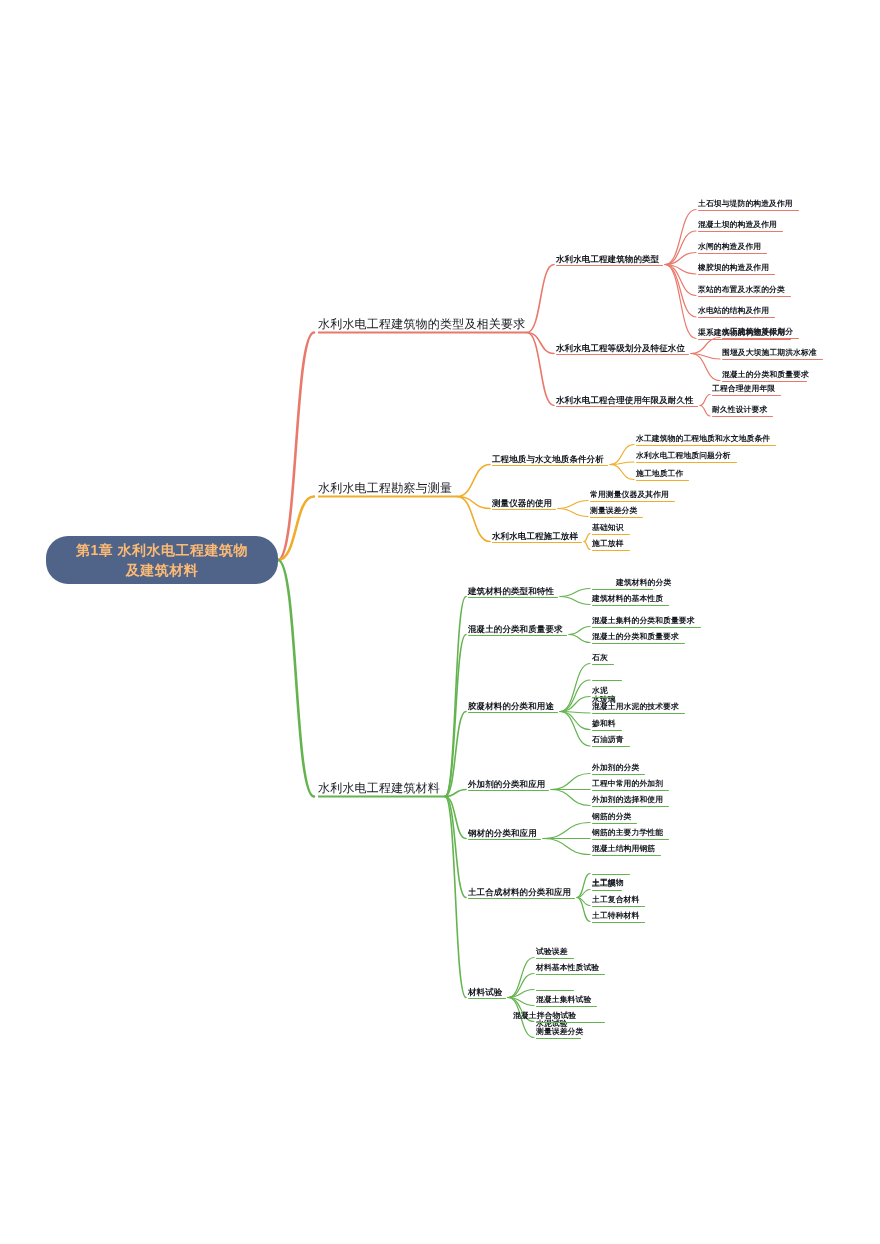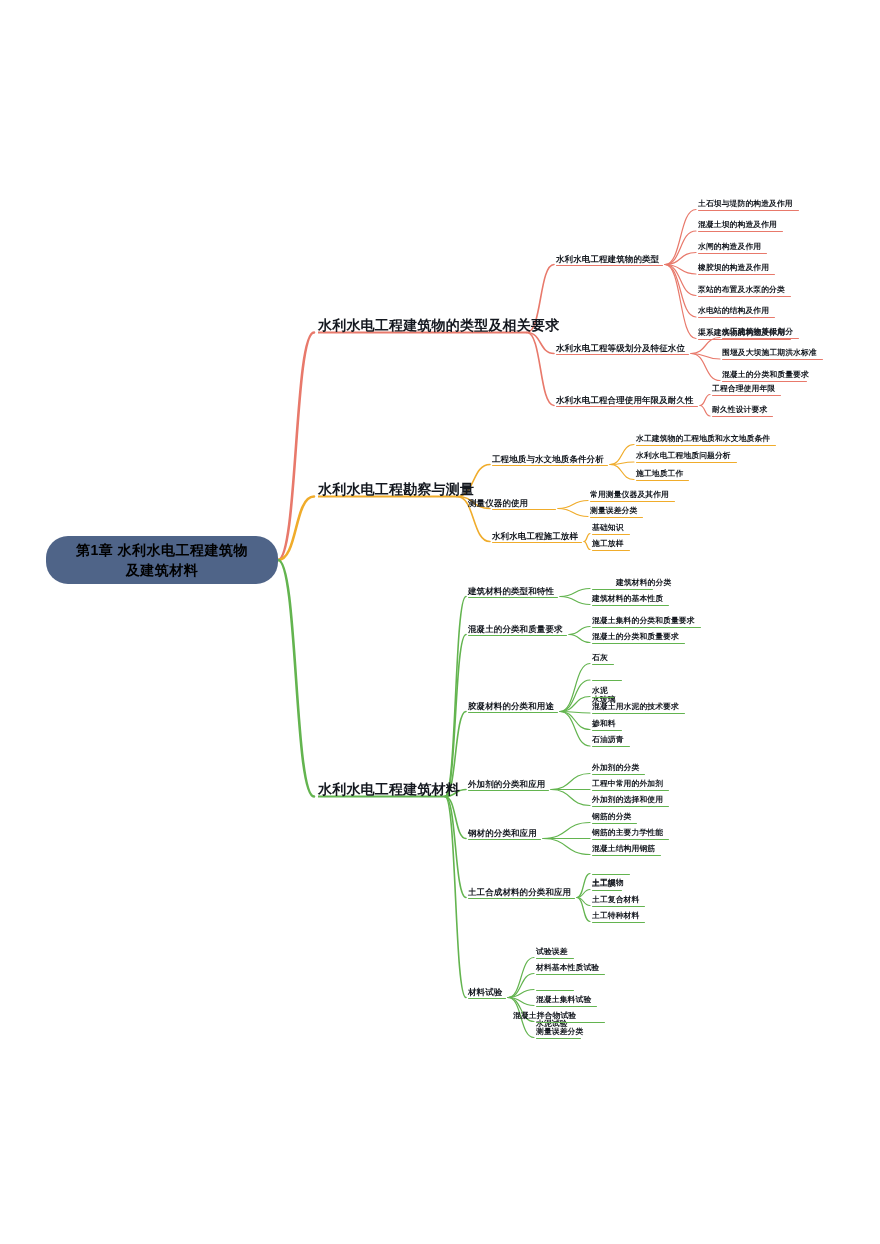--- a/index.html
+++ b/index.html
@@ -8,39 +8,39 @@
     width:880px;height:1244px;position:relative;overflow:hidden;
     font-family:"Liberation Sans","DejaVu Sans",sans-serif;
   }
   #canvas{position:absolute;inset:0;width:880px;height:1244px;}
   #links{position:absolute;left:0;top:0;width:880px;height:1244px;pointer-events:none;}
 
   
   .root-node{
     position:absolute;
     background:#4f6488;
-    color:#000000;
+    color:#fdba74;
     border-radius:22px;
     display:flex;align-items:center;justify-content:center;
     text-align:center;
     font-size:14px;font-weight:bold;line-height:1.45;
     letter-spacing:.5px;
     padding:6px 10px;
     box-sizing:border-box;
   }
 
   
   .node{
     position:absolute;
     white-space:nowrap;
     color:#14181f;
     box-sizing:border-box;
     line-height:1.1;
   }
-  .lvl1{font-size:14px;font-weight:bold;letter-spacing:.2px;}
+  .lvl1{font-size:12px;font-weight:normal;letter-spacing:.2px;}
   .lvl2{font-size:8.5px;font-weight:bold;letter-spacing:.1px;}
   .lvl3{font-size:7.8px;font-weight:bold;letter-spacing:.1px;}
 
   
   .ul{position:absolute;height:1.2px;border-radius:1px;}
   .ul.red{background:#e8796b;}
   .ul.orange{background:#f0ac2b;}
   .ul.green{background:#63b44f;}
 </style>
 </head>
@@ -157,21 +157,21 @@
       <div class="node lvl1" style="left: 318px; top: 481.5px;">水利水电工程勘察与测量</div>
       <div class="ul orange" style="left: -2px; top: 496.5px; width: 0px;"></div>
       <div class="node lvl2" style="left: 492px; top: 454.5px;">工程地质与水文地质条件分析</div>
       <div class="ul orange" style="left: 492px; top: 464.5px; width: 116px;"></div>
       <div class="node lvl3" style="left: 636px; top: 434.5px;">水工建筑物的工程地质和水文地质条件</div>
       <div class="ul orange" style="left: 636px; top: 444.5px; width: 140px;"></div>
       <div class="node lvl3" style="left: 636px; top: 452px;">水利水电工程地质问题分析</div>
       <div class="ul orange" style="left: 636px; top: 462px; width: 101px;"></div>
       <div class="node lvl3" style="left: 636px; top: 469.5px;">施工地质工作</div>
       <div class="ul orange" style="left: 636px; top: 479.5px; width: 53px;"></div>
-      <div class="node lvl2" style="left: 468px; top: 498.5px;">测量仪器的使用</div>
+      <div class="node lvl2" style="left: 492px; top: 498.5px;">测量仪器的使用</div>
       <div class="ul orange" style="left: 492px; top: 508.5px; width: 64px;"></div>
       <div class="node lvl3" style="left: 590px; top: 490.5px;">常用测量仪器及其作用</div>
       <div class="ul orange" style="left: 590px; top: 500.5px; width: 85px;"></div>
       <div class="node lvl3" style="left: 590px; top: 506.5px;">测量误差分类</div>
       <div class="ul orange" style="left: 590px; top: 516.5px; width: 53px;"></div>
       <div class="node lvl2" style="left: 492px; top: 531.5px;">水利水电工程施工放样</div>
       <div class="ul orange" style="left: 492px; top: 541.5px; width: 90px;"></div>
       <div class="node lvl3" style="left: 592px; top: 523.5px;">基础知识</div>
       <div class="ul orange" style="left: 592px; top: 533.5px; width: 38px;"></div>
       <div class="node lvl3" style="left: 592px; top: 539.5px;">施工放样</div>

